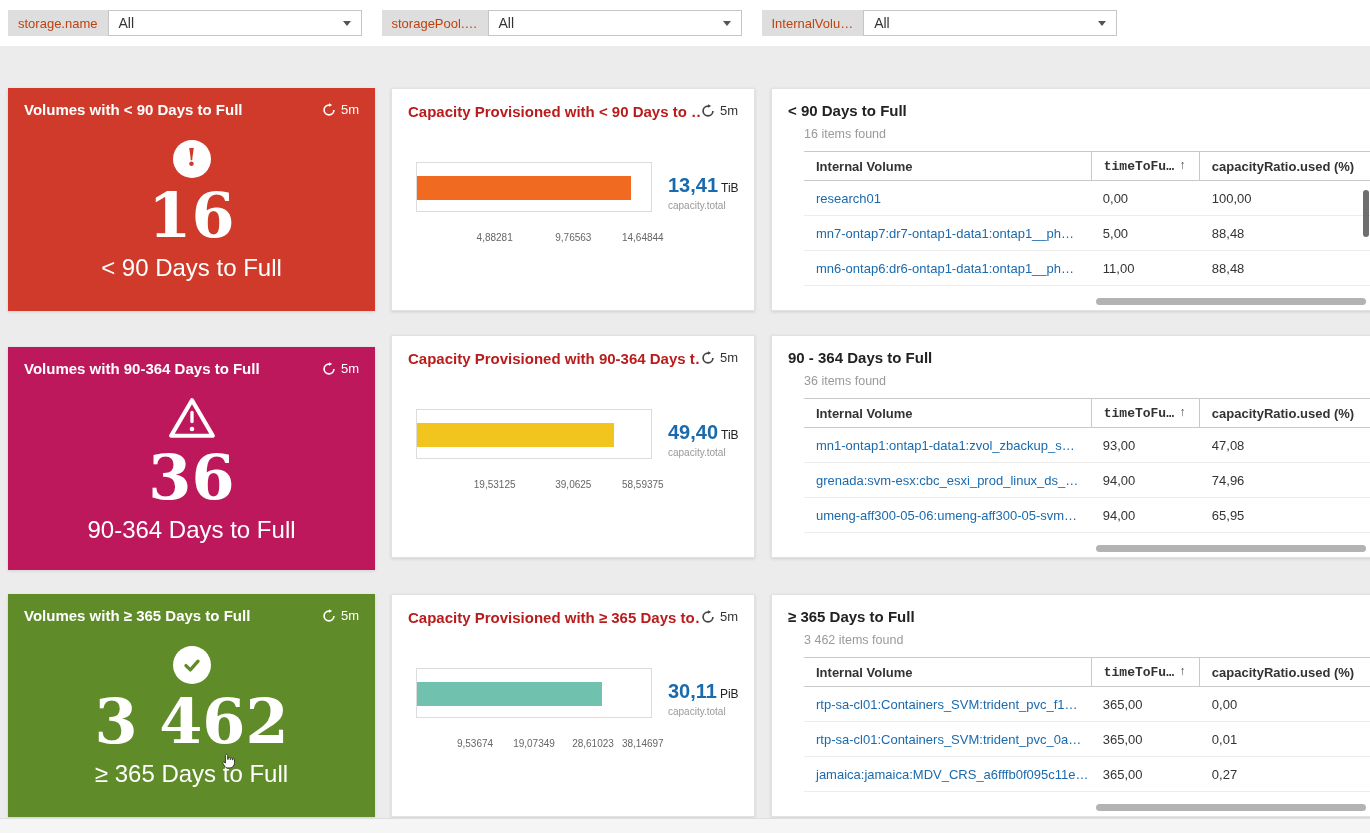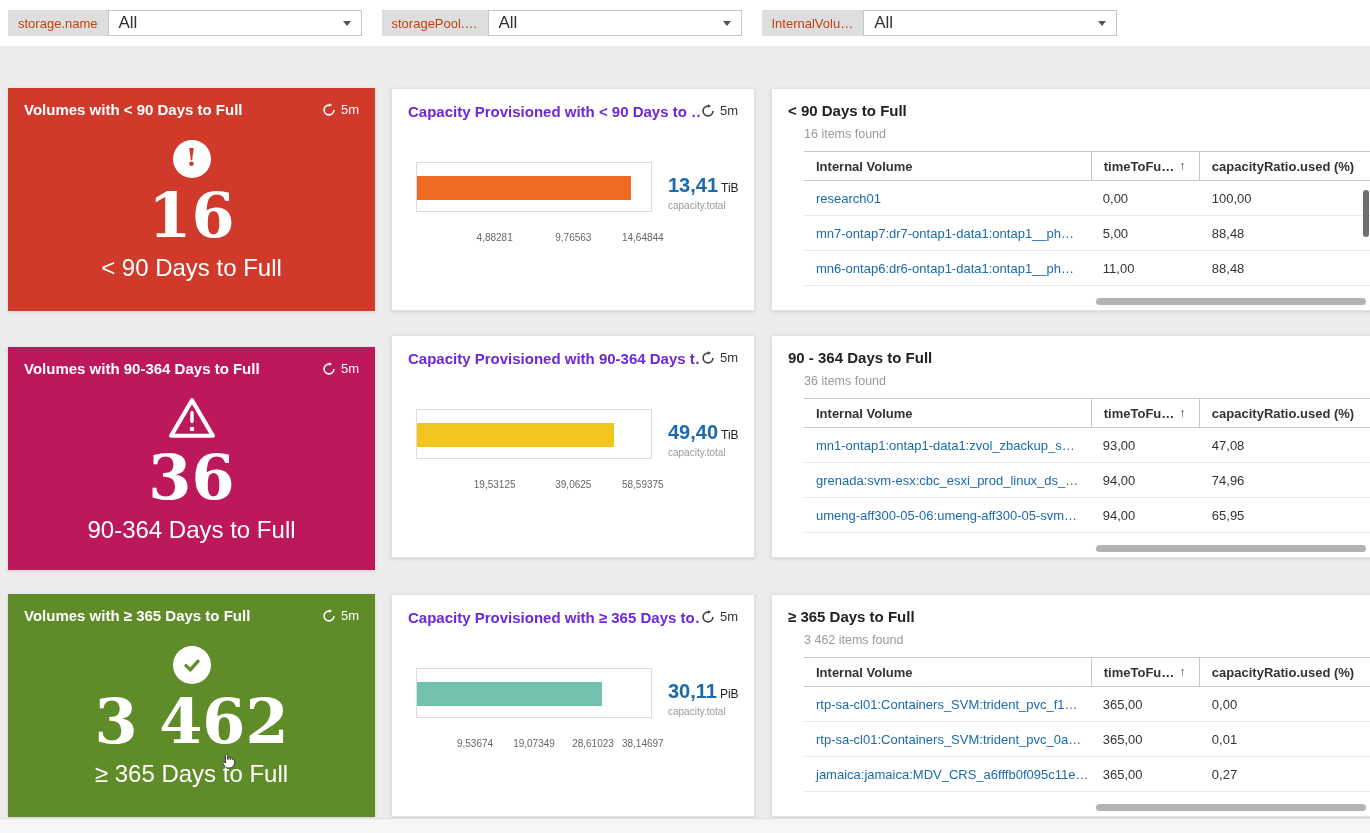--- a/index.html
+++ b/index.html
@@ -6,21 +6,21 @@
   html,body { width:1370px; height:833px; overflow:hidden; background:#ececec;
               font-family:"Liberation Sans", sans-serif; color:#333; }
 
   
   .filter-bar { background:#fff; height:46px; display:flex; align-items:center; padding:0 8px; }
   .filter { display:flex; align-items:center; margin-right:20px; }
   .filter-label { background:#dedede; color:#c2410c; font-size:13px; height:26px;
                   display:flex; align-items:center; padding:0 10px; white-space:nowrap; }
   .filter-select { width:254px; height:26px; background:#fff; border:1px solid #c6c6c6;
                    display:flex; align-items:center; justify-content:space-between;
-                   padding:0 10px; font-size:17px; cursor:pointer; }
+                   padding:0 10px; font-size:14px; cursor:pointer; }
   .caret { width:0; height:0; border-left:4.5px solid transparent; border-right:4.5px solid transparent;
            border-top:5.5px solid #555; }
 
   
   .main { padding:42px 8px 0; display:grid; grid-template-columns:367px 364px 620px;
           column-gap:16px; row-gap:24px; }
   .panel { background:#fff; border:1px solid #e2e2e2; box-shadow:0 1px 3px rgba(0,0,0,.12);
            height:223px; position:relative; overflow:hidden; }
 
   
@@ -33,21 +33,21 @@
                justify-content:center; gap:7px; padding-bottom:8px; }
   .icon-circle { width:38px; height:38px; border-radius:50%; background:#fff;
                  display:flex; align-items:center; justify-content:center; }
   .excl { font:bold 25px "DejaVu Serif", serif; line-height:1; transform:translateY(-1px); }
   .big-number { font:bold 62px "DejaVu Serif", serif; line-height:1; white-space:nowrap; }
   .card-label { font-size:24px; white-space:nowrap; }
 
   
   .chart-header { display:flex; justify-content:space-between; align-items:flex-start;
                   padding:14px 16px 0; }
-  .panel-title { font-size:15px; font-weight:bold; color:#6d28d9; white-space:nowrap;
+  .panel-title { font-size:15px; font-weight:bold; color:#b91c1c; white-space:nowrap;
                  overflow:hidden; max-width:300px; }
   .refresh.dark { color:#444; }
   .refresh.dark .refresh-time { color:#333; }
   .chart-row { display:flex; padding-left:24px; margin-top:42px; }
   .plot-wrap { width:236px; }
   .plot { height:50px; border:1px solid #dcdcdc; position:relative; background:#fff; }
   .bar { position:absolute; left:0; top:13px; height:24px; }
   .ticks { position:relative; height:13px; margin-top:20px; font-size:10px; color:#666; }
   .tick { position:absolute; transform:translateX(-50%); white-space:nowrap; }
   .tick-end { transform:translateX(-72%); }
@@ -58,21 +58,21 @@
   .caption { font-size:10px; color:#999; margin-top:3px; }
 
   
   .table-title { padding:13px 16px 0; font-size:15px; font-weight:bold; color:#222; }
   .items-found { margin:8px 0 10px 32px; font-size:12.5px; color:#9a9a9a; }
   .tbl { margin-left:32px; }
   .thead { display:flex; border-top:1px solid #c9c9c9; border-bottom:1px solid #c9c9c9;
            height:30px; align-items:stretch; font-weight:bold; font-size:13px; color:#333; }
   .th { display:flex; align-items:center; padding:0 12px; }
   .th1 { width:296px; }
-  .th2 { width:112px; border-left:1px solid #c9c9c9; border-right:1px solid #c9c9c9; gap:5px; cursor:pointer; }
+  .th2 { width:112px; border-left:1px solid #c9c9c9; border-right:1px solid #c9c9c9; gap:5px; cursor:pointer;font-family:Liberation Mono, monospace; }
   .th3 { width:196px; }
   .sort-arrow { font-size:12px; color:#444; }
   .trow { display:flex; height:35px; align-items:center; border-bottom:1px solid #ececec; font-size:13px; }
   .td { padding:0 12px; white-space:nowrap; overflow:hidden; }
   .td1 { width:296px; color:var(--link-color,#1a6aae); cursor:pointer; }
   .td2 { width:112px; }
   .td3 { width:196px; }
   .hscroll { position:absolute; bottom:5px; left:324px; width:270px; height:7px;
              background:#b3b3b3; border-radius:4px; cursor:pointer; }
 

